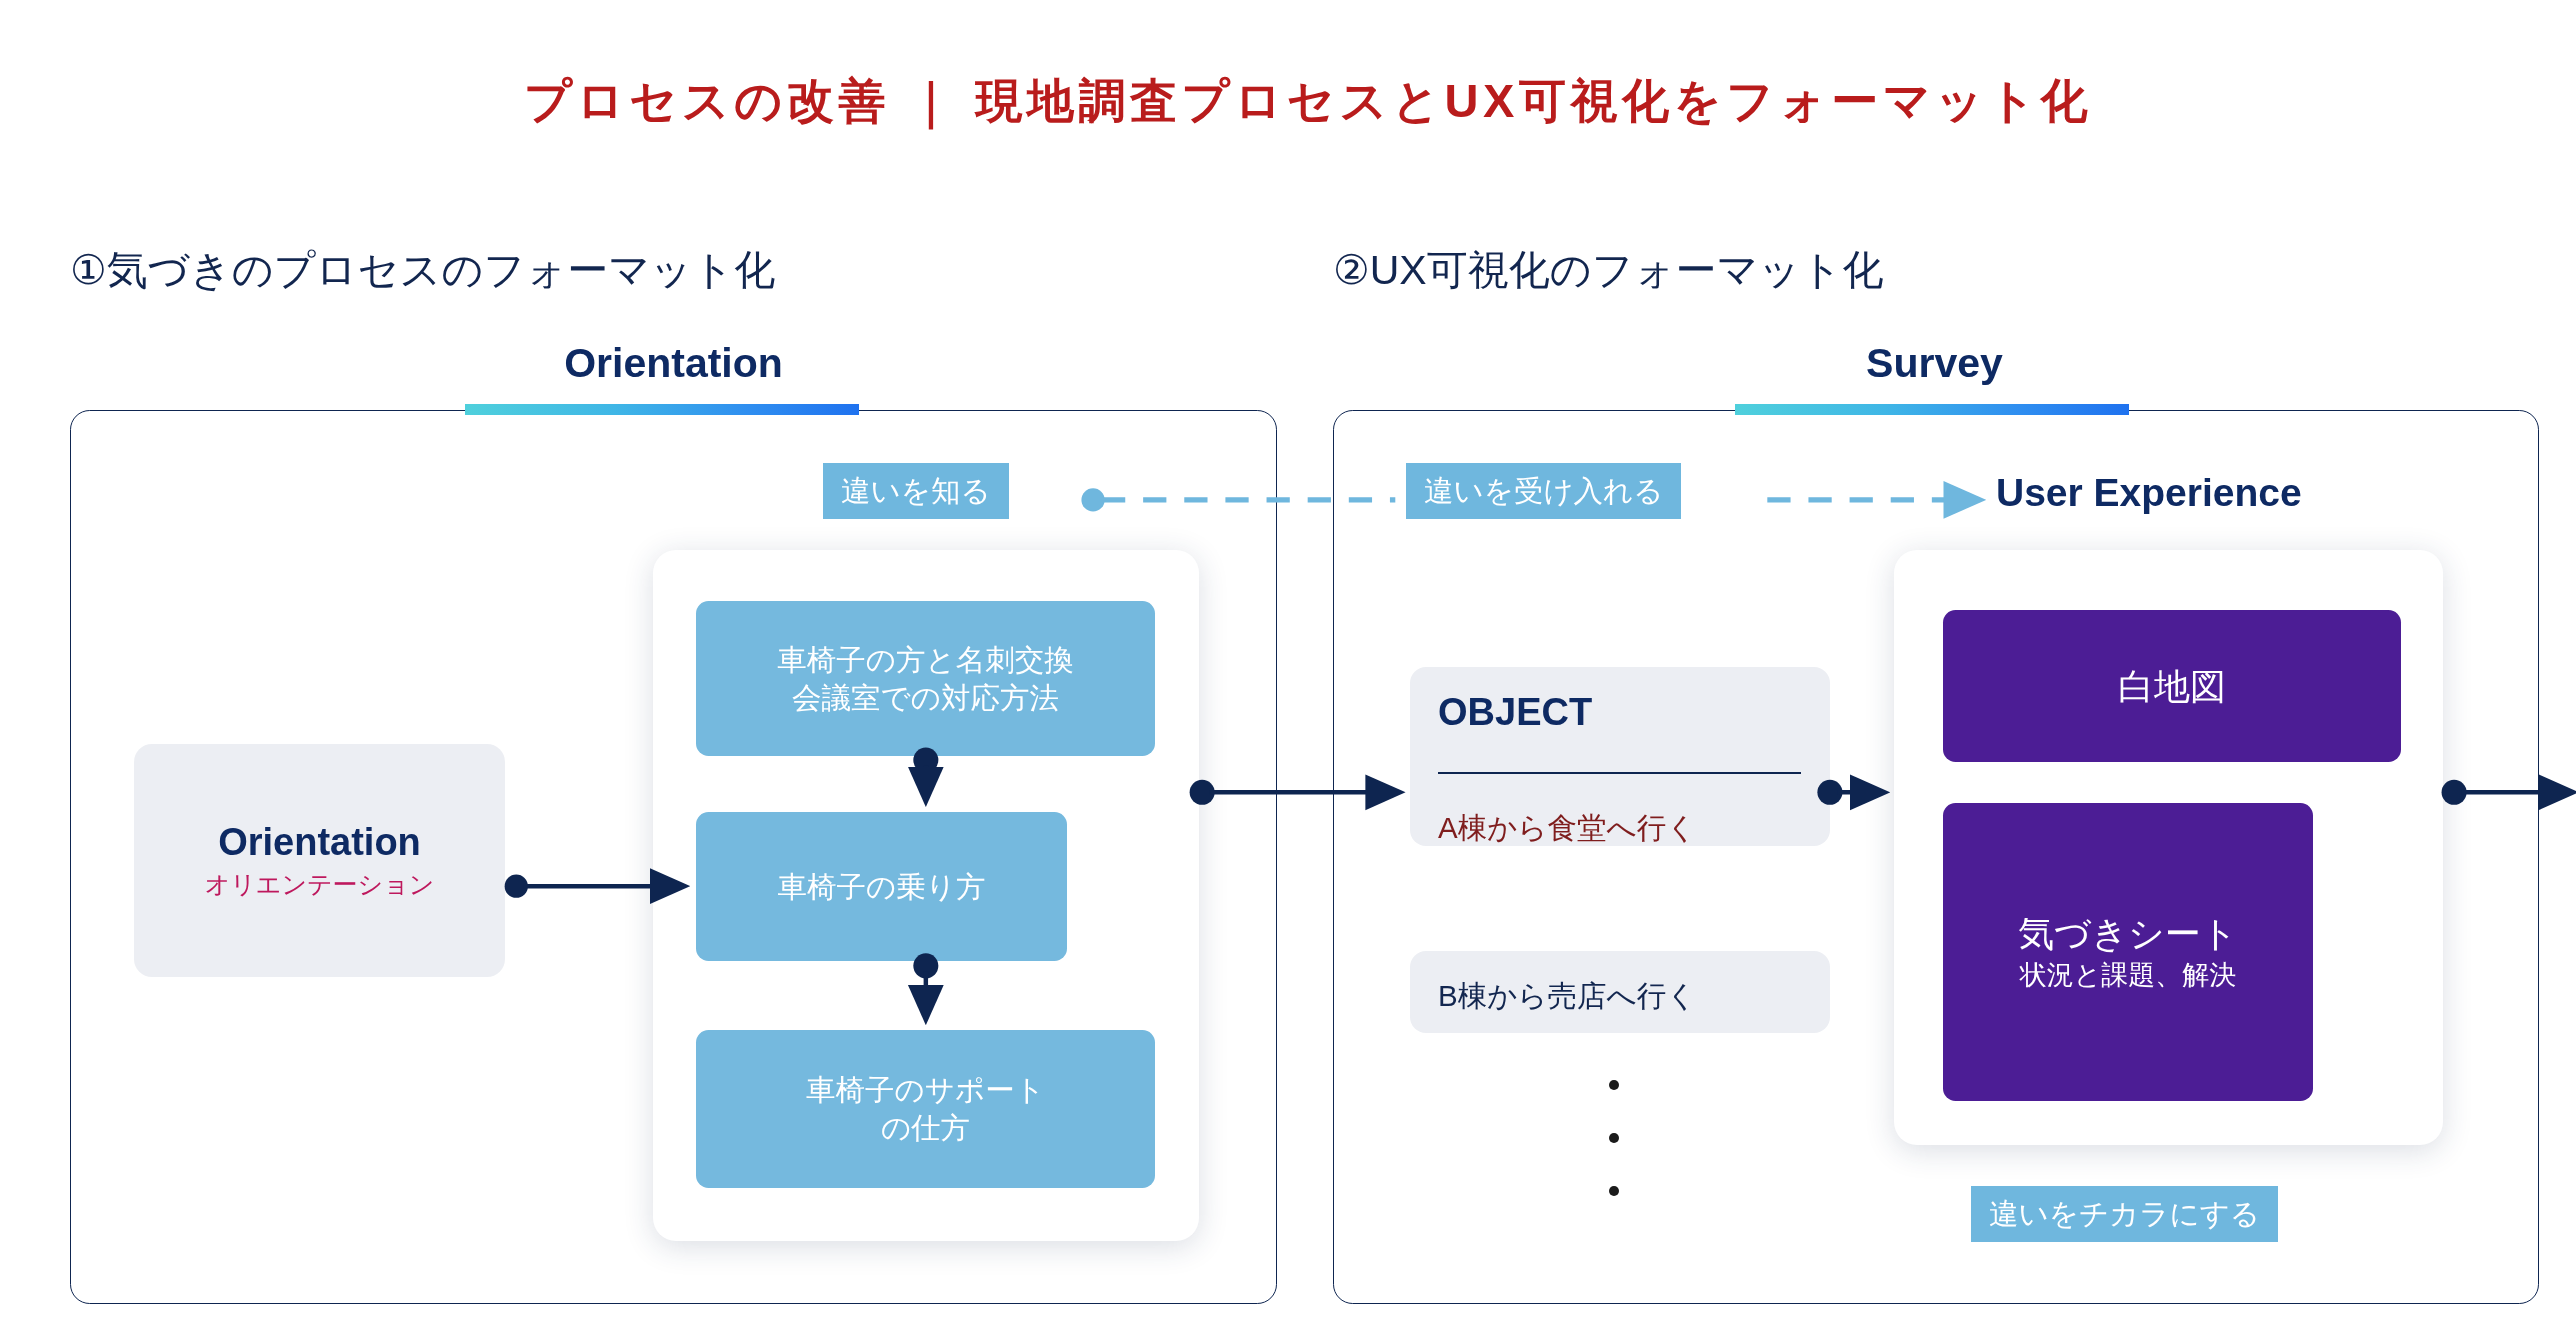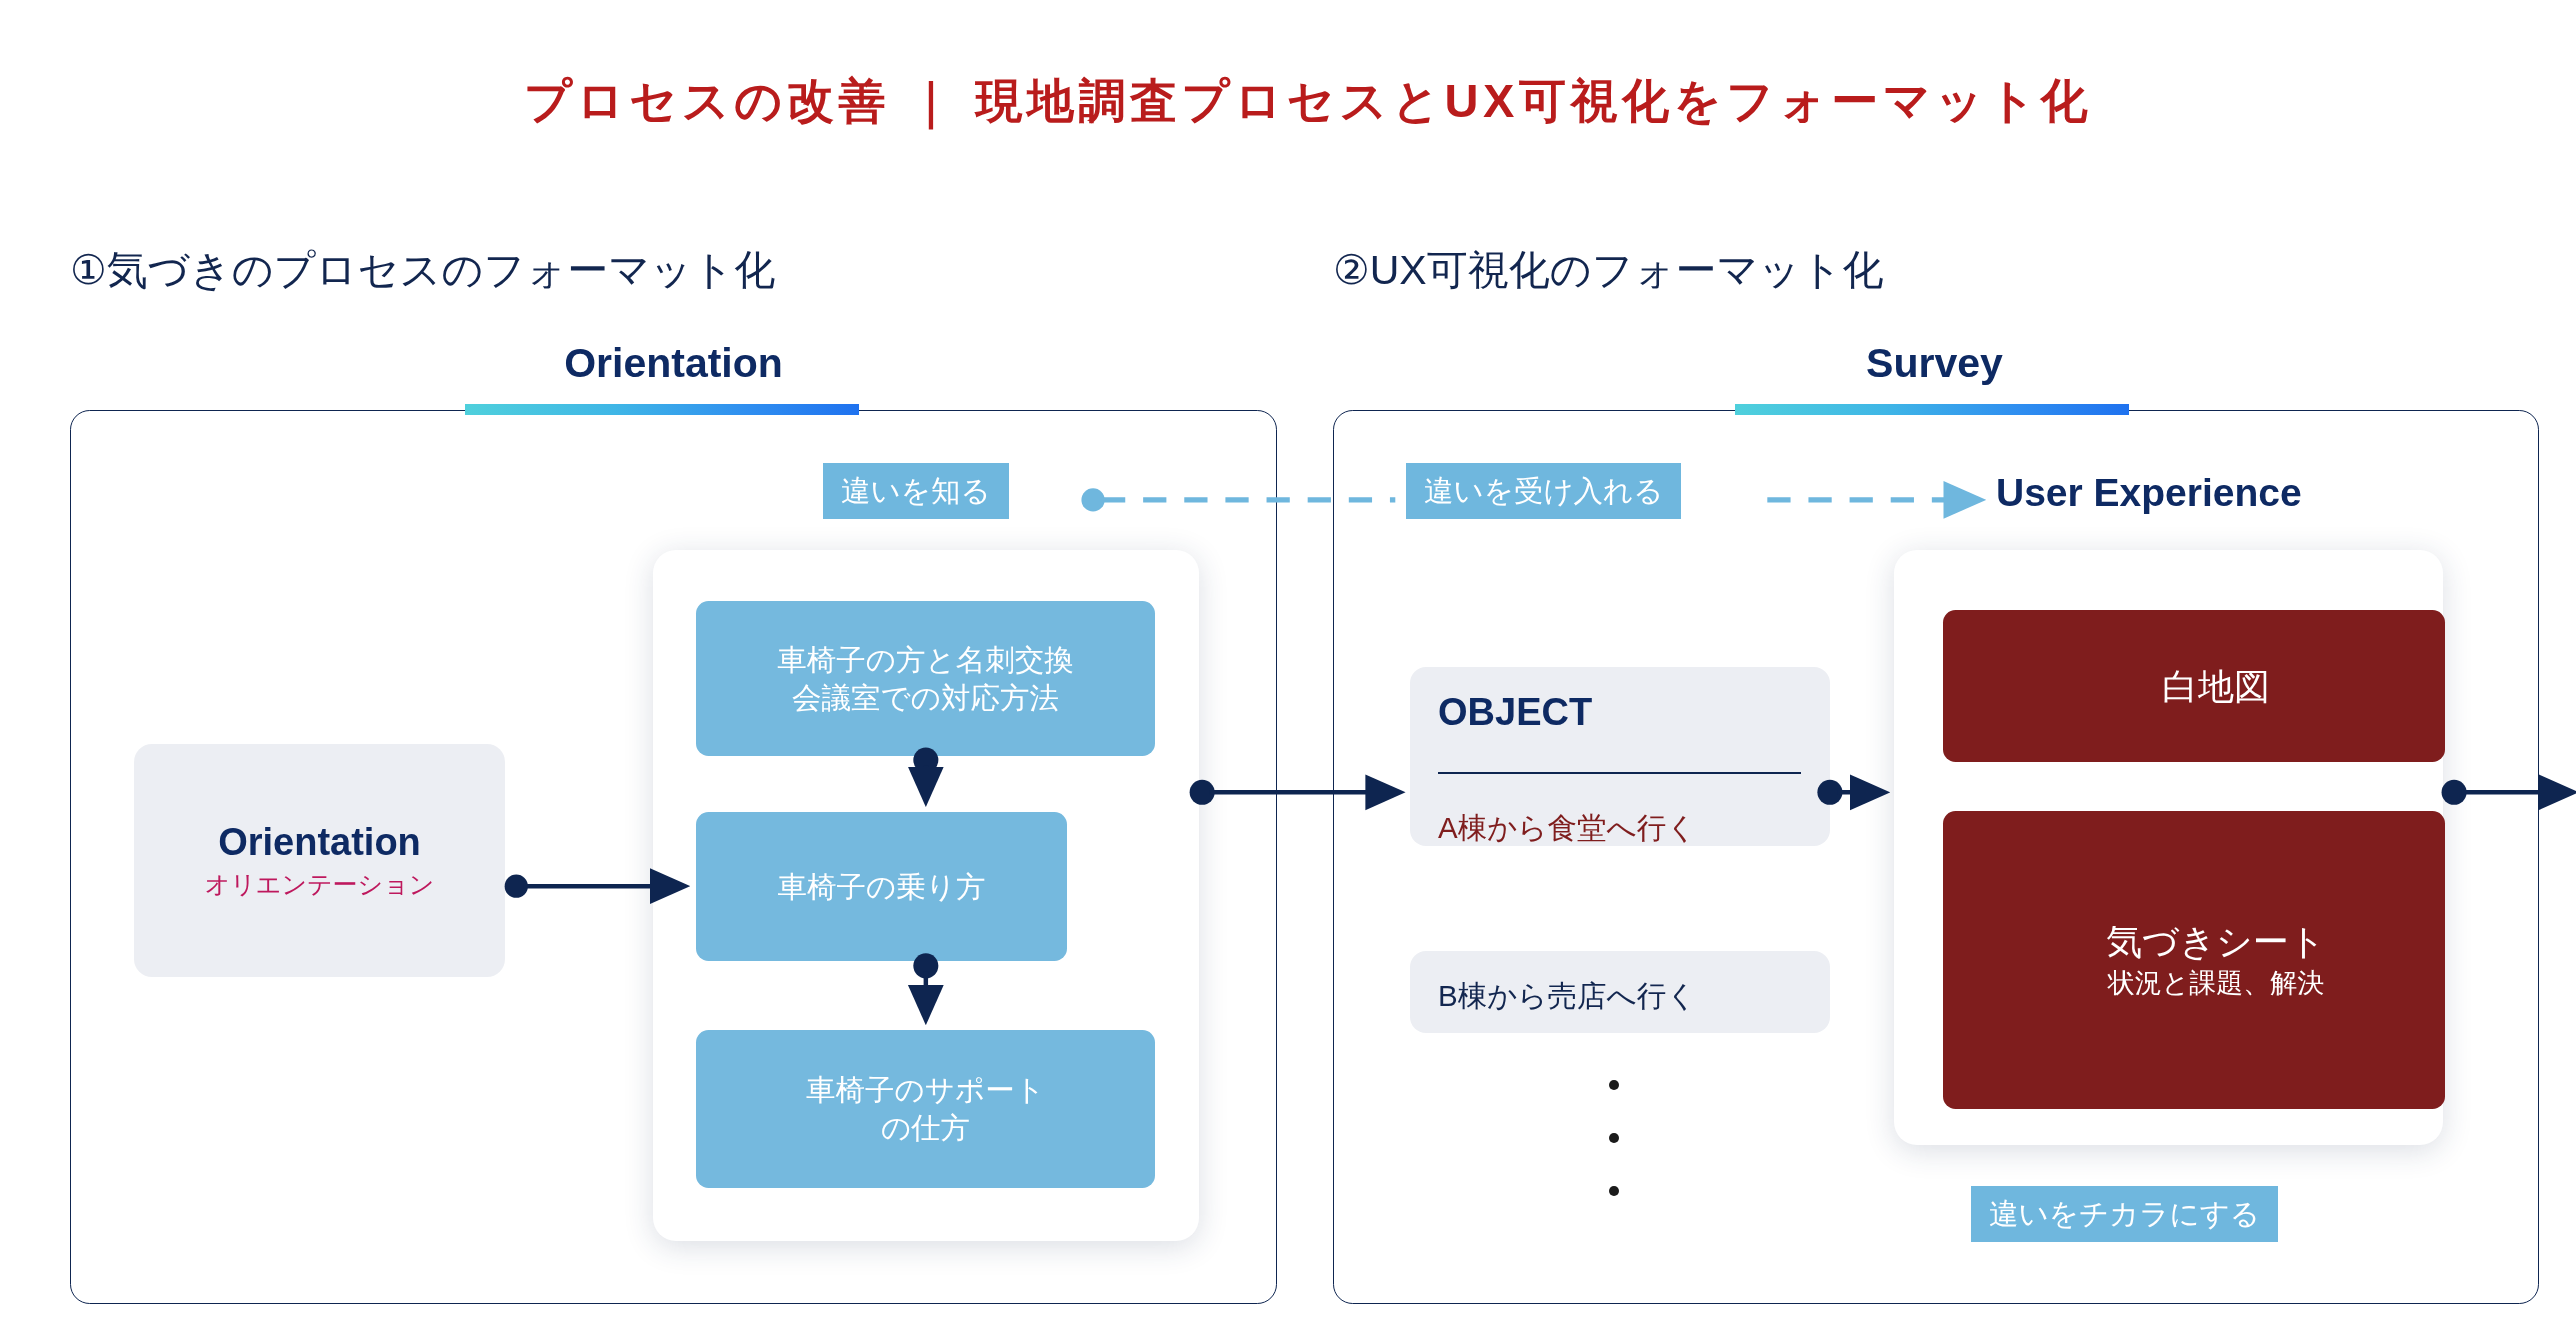--- a/index.html
+++ b/index.html
@@ -123,29 +123,28 @@
     display: flex;
     align-items: center;
     justify-content: center;
     text-align: center;
     white-space: pre-line;
   }
 
   
   .navy-card {
     position: absolute;
-    background: #7f1d1d;
+    background: #4c1d95;
     border-radius: 12.5px;
     color: #ffffff;
     display: flex;
     flex-direction: column;
     align-items: center;
     justify-content: center;
     text-align: center;
-    padding-left: 44px;
   }
   .navy-card .nc-main { font-size: 36px; line-height: 1.25; }
   .navy-card .nc-sub  { font-size: 27px; line-height: 1.3; margin-top: 1.8px; }
 
   
   .grey-box {
     position: absolute;
     background: #eceef3;
     border-radius: 16px;
   }
@@ -279,21 +278,21 @@
     <i></i>
     <i></i>
   </div>
 
   <div class="white-card" style="left:1894px; top:550px; width:549px; height:595px;"></div>
 
   <div class="navy-card" style="left:1943px; top:610px; width:458px; height:152px;">
     <div class="nc-main">白地図</div>
   </div>
 
-  <div class="navy-card" style="left:1943px; top:803px; width:458px; height:298px;margin-top:8px;">
+  <div class="navy-card" style="left:1943px; top:803px; width:370px; height:298px;">
     <div class="nc-main">気づきシート</div>
     <div class="nc-sub">状況と課題、解決</div>
   </div>
 
   <div class="badge" style="left:1971px; top:1186px;">違いをチカラにする</div>
 
   <svg id="connectors" viewBox="0 0 2880 1475" xmlns="http://www.w3.org/2000/svg">
     <defs>
       <marker id="arrow-navy" markerWidth="9" markerHeight="9" refX="7.5" refY="4" orient="auto" markerUnits="strokeWidth">
         <path d="M0,0 L9,4 L0,8 z" fill="#0e2550"></path>

